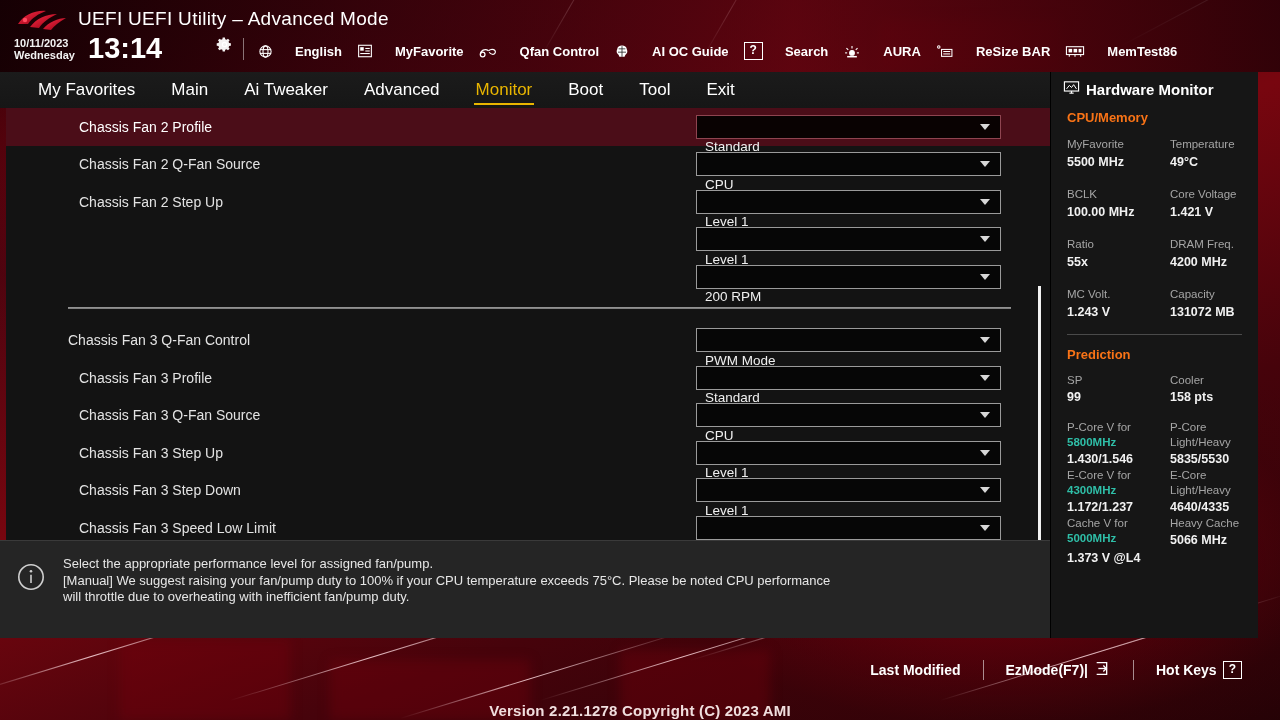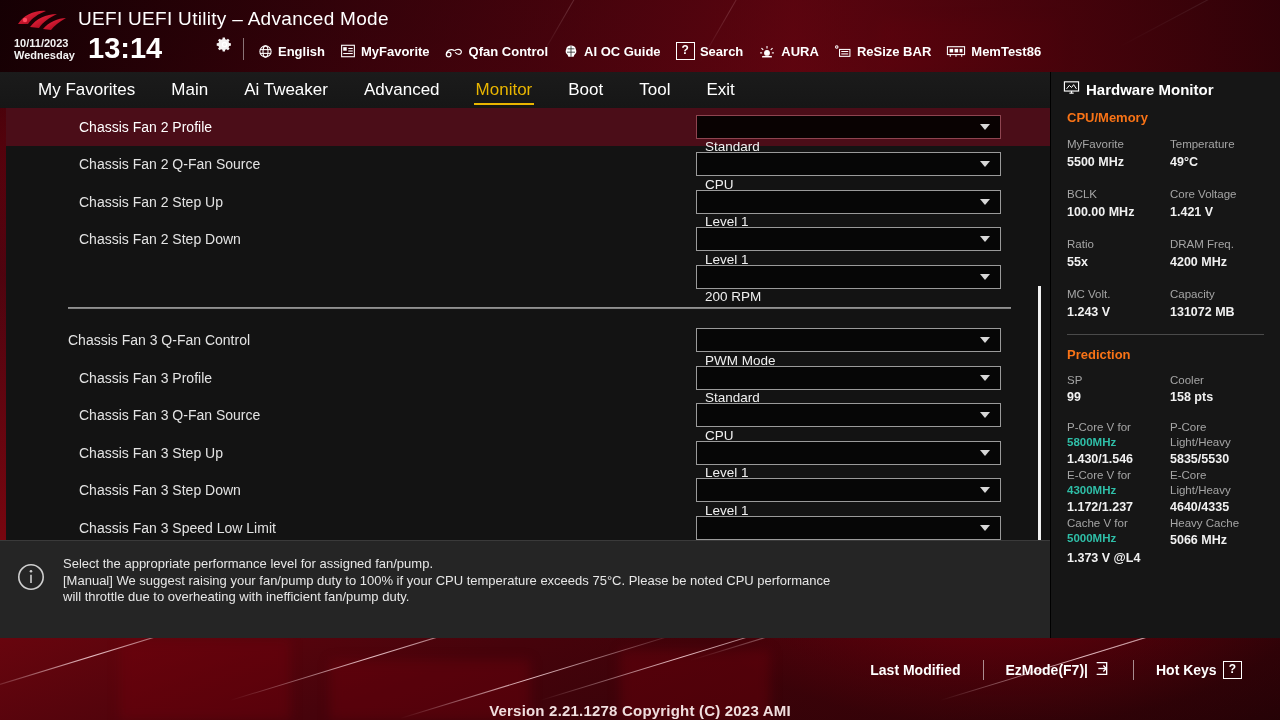--- a/index.html
+++ b/index.html
@@ -55,21 +55,21 @@
   .gear-ic { position: absolute; left: 216px; top: 36px; }
   .hdr-div {
     position: absolute; left: 243px; top: 38px; width: 1px; height: 22px;
     background: rgba(255,255,255,0.45);
   }
   .tools {
     position: absolute; left: 258px; top: 42px;
     display: flex; align-items: center; gap: 15px;
   }
   .tool-item {
-    display: flex; align-items: center; gap: 5px;
+    display: flex; align-items: center; gap: 22px;
     font-size: 13px; color: #ffffff; font-weight: bold; white-space: nowrap;
     cursor: pointer;
   }
   .tool-item svg { display: block; }
 
   
   .tabbar {
     position: absolute; top: 72px; left: 0; width: 1050px; height: 36px;
     background: linear-gradient(180deg, #1b1b1b 0%, #161616 100%);
     display: flex; align-items: center; padding-left: 20px; gap: 0px;
@@ -137,21 +137,21 @@
   }
   .info-ic { position: absolute; left: 17px; top: 22px; }
   .help-text {
     position: absolute; left: 63px; top: 15px; width: 975px;
     font-size: 13px; line-height: 16.5px; color: #e6e6e6;
   }
   .help-text p { margin: 0; }
 
   
   .hw {
-    position: absolute; top: 72px; left: 1050px; width: 230px; height: 566px;
+    position: absolute; top: 72px; left: 1050px; width: 208px; height: 566px;
     background: #161616;
     border-left: 1px solid #000;
     padding: 8px 0 0 0;
   }
   .hw-title {
     display: flex; align-items: center; gap: 6px;
     padding-left: 12px; margin-bottom: 12px;
     font-size: 15px; color: #ffffff; font-weight: bold;
   }
   .hw-section {
@@ -384,21 +384,20 @@
 
     <div class="row">
       <span class="row-label indent1">Chassis Fan 2 Step Up</span>
       <div class="combo">
         <span class="combo-val">Level 1</span>
         <span class="caret"></span>
       </div>
     </div>
 
     <div class="row">
-      <span class="row-label indent1">Chassis Fan 2 Step Down</span>
       <div class="combo">
         <span class="combo-val">Level 1</span>
         <span class="caret"></span>
       </div>
     </div>
 
     <div class="row">
       <div class="combo">
         <span class="combo-val">200 RPM</span>
         <span class="caret"></span>

